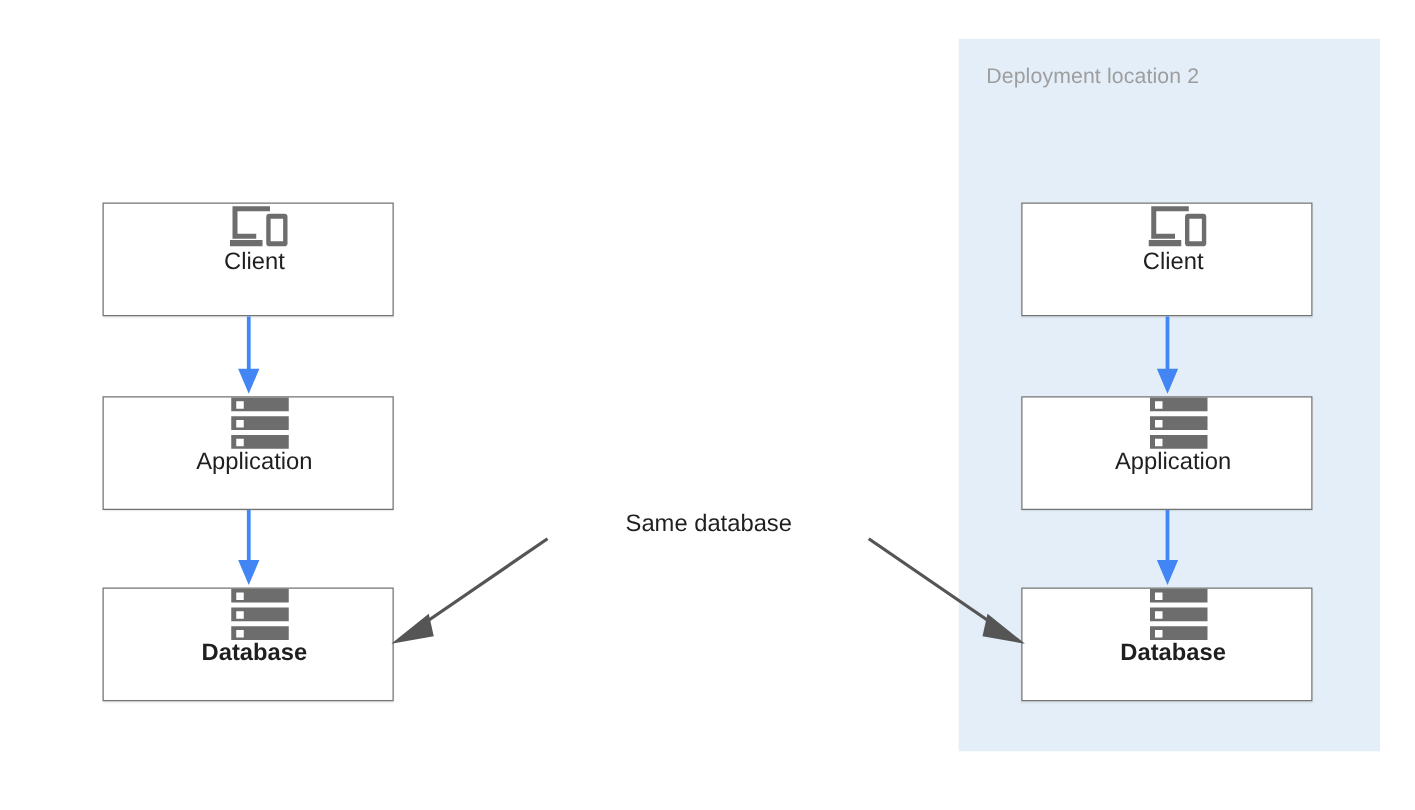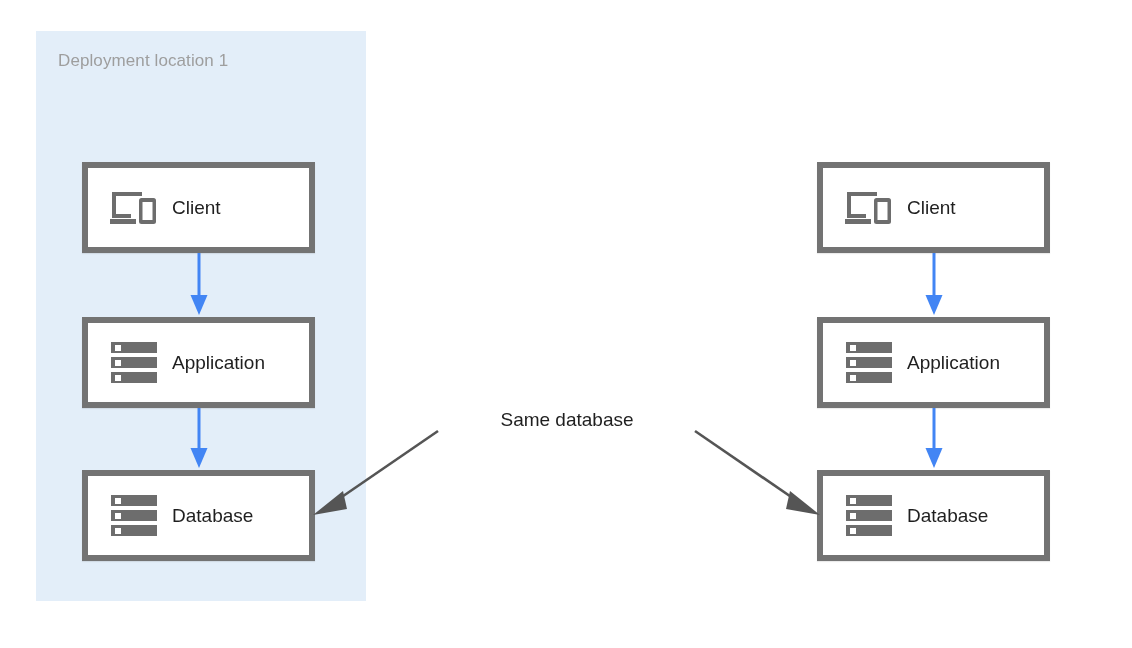--- a/index.html
+++ b/index.html
@@ -37,25 +37,26 @@
     letter-spacing: 0.1px;
     white-space: nowrap;
   }
 
   
   .node {
     position: absolute;
     width: 233px;
     height: 91px;
     background: #ffffff;
-    border: 6px solid #737373;
+    border: 1px solid #737373;
     box-sizing: border-box;
     display: flex;
     align-items: center;
     box-shadow: 0 1px 1px rgba(0,0,0,0.08);
+    flex-direction: column;
   }
   .node-icon {
     width: 56px;
     margin-left: 18px;
     display: flex;
     align-items: center;
     justify-content: center;
     flex: none;
   }
   .node-label {
@@ -63,21 +64,21 @@
     color: #1f1f1f;
     margin-left: 10px;
     white-space: nowrap;
   }
 
   
   .col-a { left: 82px; }
   .col-b { left: 817px; }
   .row-client { top: 162px; }
   .row-app    { top: 317px; text-align: center; }
-  .row-db     { top: 470px; }
+  .row-db     { top: 470px; font-weight: bold; }
 
   
   .server-icon {
     width: 46px;
     height: 41px;
     display: flex;
     flex-direction: column;
     justify-content: space-between;
   }
   .server-bar {
@@ -123,24 +124,24 @@
     line-height: 28px;
     color: #1f1f1f;
   }
   #annotation-label .line { display: block; }
 </style>
 </head>
 <body>
 
 <div id="canvas">
 
-  <div class="zone" id="zone-1">
-    <div class="zone-title">Deployment location 1</div>
-  </div>
-
+
+  <div class="zone" id="zone-2">
+    <div class="zone-title">Deployment location 2</div>
+  </div>
 
   <div class="node col-a row-client">
     <div class="node-icon">
       <svg width="50" height="36" viewBox="0 0 50 36" aria-hidden="true">
         <path d="M3 2 h30 v4 H7 v18 h15 v4 H3 Z" fill="#6d6d6d"></path>
         <rect x="1" y="29" width="26" height="5" fill="#6d6d6d"></rect>
         <rect x="30" y="8" width="17" height="26" rx="2.5" fill="#6d6d6d"></rect>
         <rect x="33.5" y="12" width="10" height="18" fill="#ffffff"></rect>
       </svg>
     </div>

